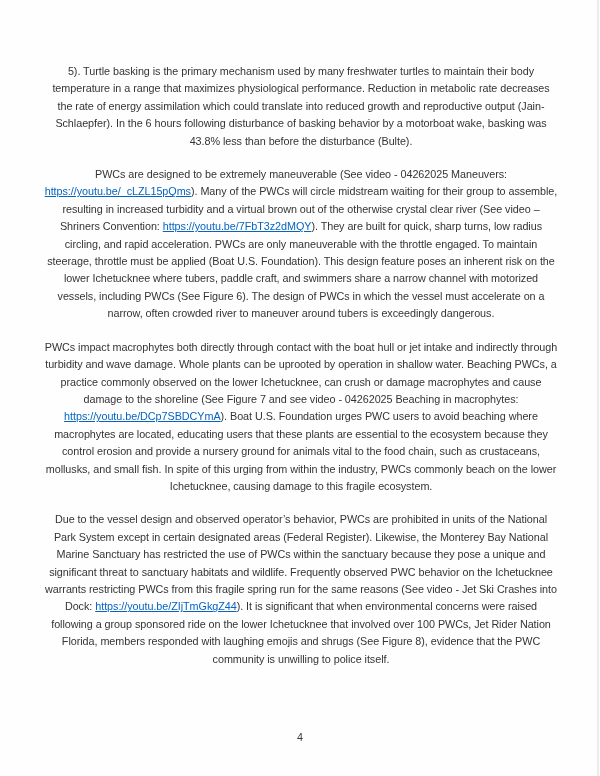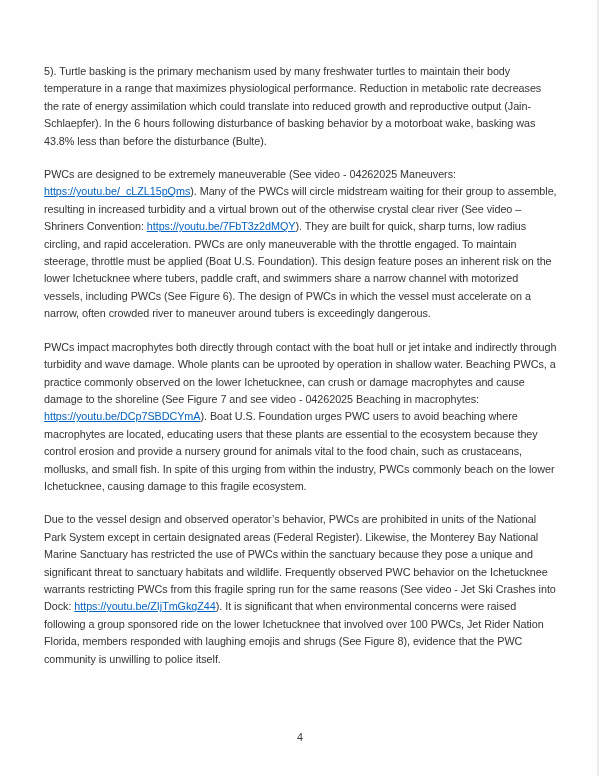--- a/index.html
+++ b/index.html
@@ -24,21 +24,21 @@
     left: 44px;
     width: 514px;
     color: #343434;
     font-size: 10.8px;
     line-height: 17.4px;
     letter-spacing: -0.05px;
     filter: blur(0.22px);
   }
   .para {
     margin: 0 0 16px 0;
-    text-align: left;
+    text-align: center;
   }
   .doc-link {
     color: #0563c1;
     text-decoration: underline;
     cursor: pointer;
   }
   .page-number {
     position: absolute;
     top: 731px;
     left: 0;

